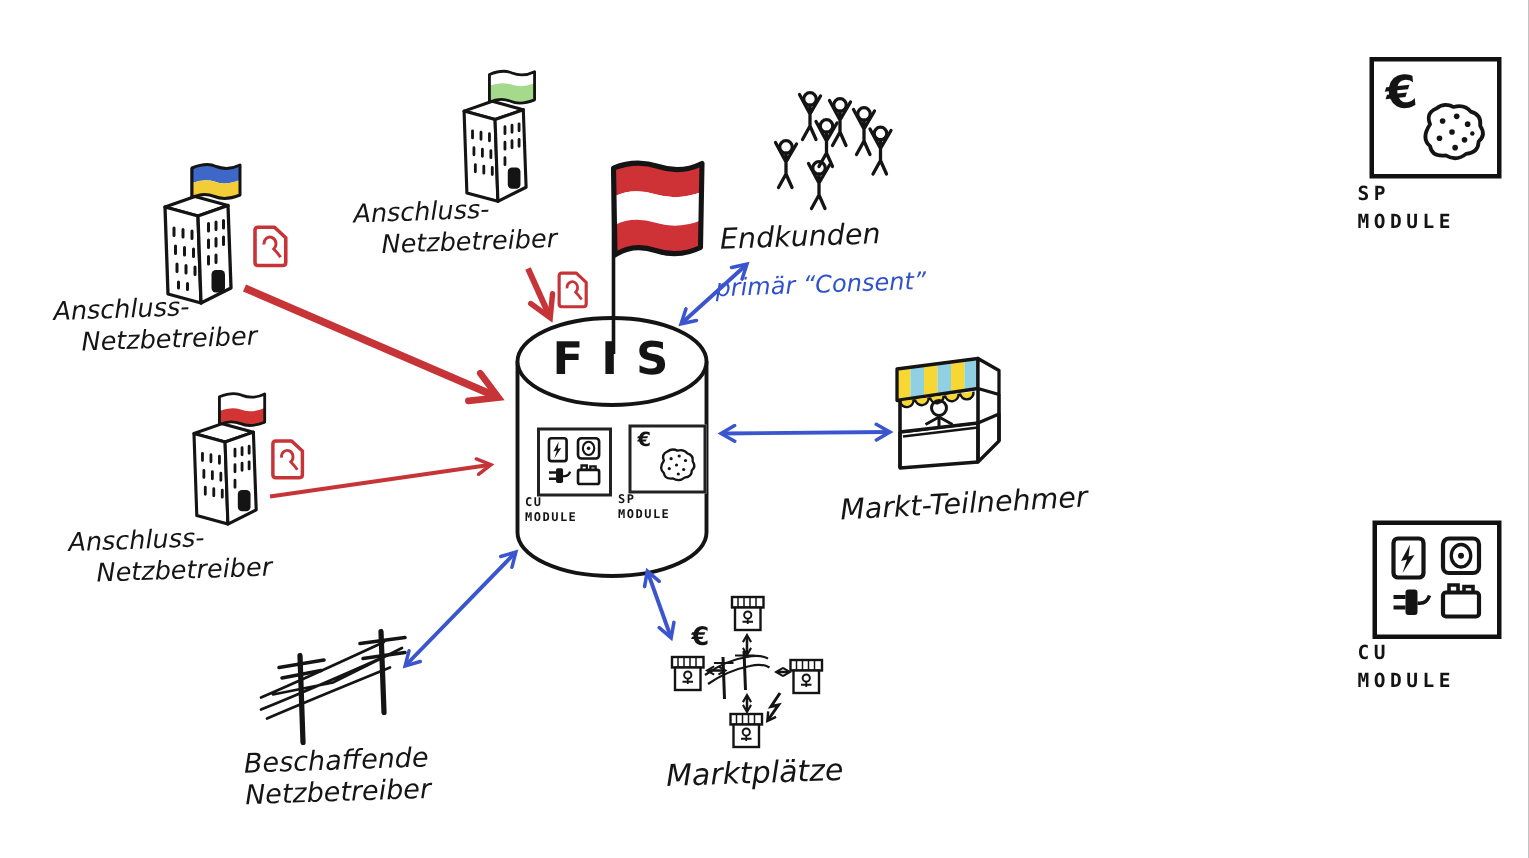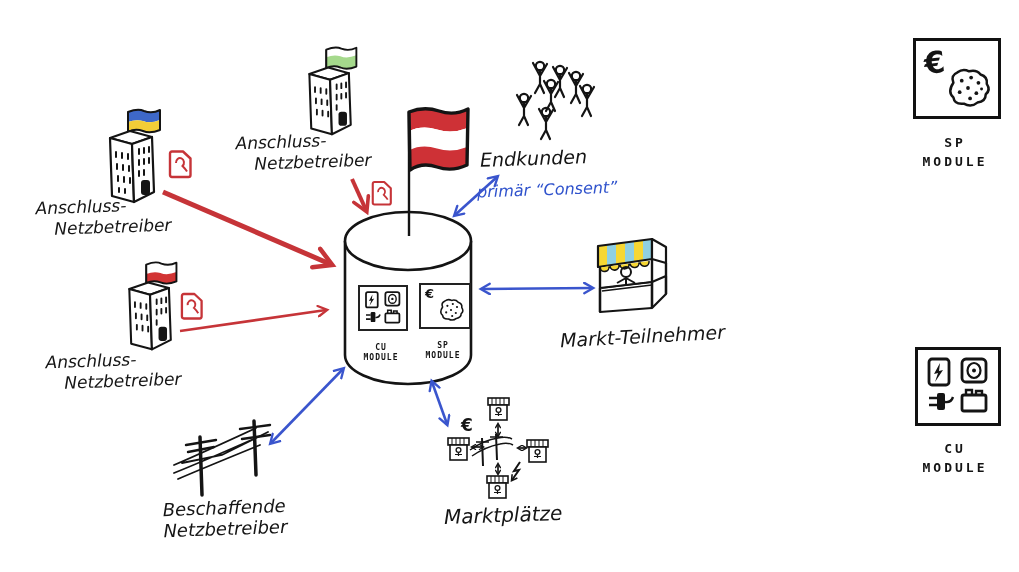--- a/index.html
+++ b/index.html
@@ -7,21 +7,21 @@
           outline:1px solid #111;font-family:"DejaVu Sans",sans-serif;color:#141414;}
   .abs{position:absolute;}
   .hand{font-style:italic;font-family:"DejaVu Sans",sans-serif;color:#151515;}
   .lbl{font-size:17px;line-height:21px;transform:rotate(-2deg);white-space:nowrap;}
   .lbl .indent{margin-left:18px;}
   .big{font-size:19px;}
   .note{color:#2f52cc;font-size:16px;}
   .fis-title{font-size:30px;font-weight:bold;letter-spacing:12px;font-family:"DejaVu Sans",sans-serif;}
   .modbox{position:absolute;background:#fff;border:2px solid #222;display:flex;align-items:center;justify-content:center;}
   .legendbox{position:absolute;background:#fff;border:3px solid #111;}
-  .print{font-family:"DejaVu Sans Mono",monospace;font-weight:700;text-align:center;color:#141414;margin-top:13px;}
+  .print{font-family:"DejaVu Sans Mono",monospace;font-weight:700;color:#141414;}
   .print-sm{font-size:8px;line-height:10px;letter-spacing:1px;}
   .print-lg{font-size:13px;line-height:19px;letter-spacing:3px;}
   .euro-sm{font-size:13px;font-weight:700;}
   .euro-lg{font-size:30px;font-weight:700;transform:rotate(-6deg);}
   .euro-mk{font-size:17px;font-weight:700;}
   svg{overflow:visible;}
 </style>
 </head>
 <body>
 
@@ -103,20 +103,21 @@
   </svg>
 
   <svg class="abs" style="left:401px;top:104px;" width="78" height="135" viewBox="0 0 78 135">
     <line x1="8" y1="8" x2="8" y2="132" stroke="#141414" stroke-width="2.4"></line>
     <path d="M8,8 Q23,2 38,7 Q53,12 67,5 L66.7,24 Q51,30 36,25.5 Q21,21 8.3,27 Z" fill="#ce3136"></path>
     <path d="M8.3,27 Q21,21 36,25.5 Q51,30 66.7,24 L66.3,43 Q51,49 36,44.5 Q21,40 8.7,46 Z" fill="#ffffff"></path>
     <path d="M8.7,46 Q21,40 36,44.5 Q51,49 66.3,43 L66,61 Q51,68 36,63 Q21,58 9,66 Z" fill="#ce3136"></path>
     <path d="M8,8 Q23,2 38,7 Q53,12 67,5 L66,61 Q51,68 36,63 Q21,58 9,66 Z" fill="none" stroke="#141414" stroke-width="3.4" stroke-linejoin="round"></path>
   </svg>
 
+  <div class="abs fis-title" style="left:368px;top:222px;width:90px;text-align:center;">FIS</div>
 
   <div class="modbox" style="left:358px;top:285px;width:46px;height:42px;">
     <svg width="38" height="34" viewBox="0 0 64 58">
       <rect x="3" y="2" width="20" height="26" rx="3" fill="none" stroke="#141414" stroke-width="3"></rect>
       <path d="M14,6 L8,17 L12,16 L9,25 L17,13 L13,14 Z" fill="#141414"></path>
       <rect x="36" y="2" width="24" height="23" rx="4" fill="none" stroke="#141414" stroke-width="3"></rect>
       <ellipse cx="48" cy="13.5" rx="6.5" ry="7.5" fill="none" stroke="#141414" stroke-width="2.4"></ellipse>
       <circle cx="48" cy="13.5" r="2" fill="#141414"></circle>
       <g>
         <path d="M3,41 h8 M3,48 h8" stroke="#141414" stroke-width="2.8" fill="none"></path>

